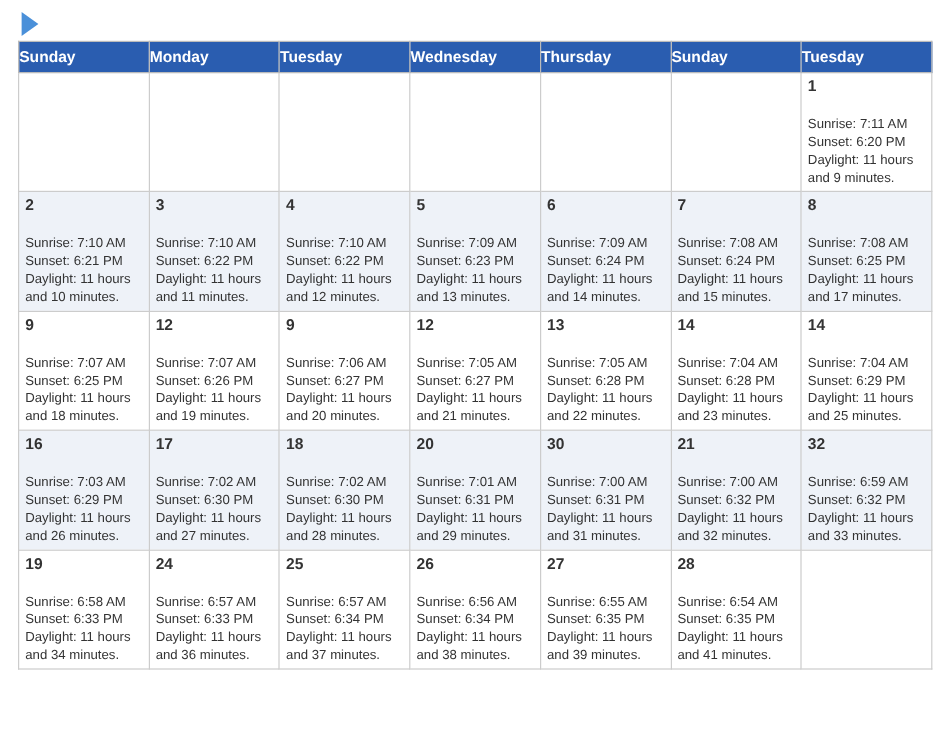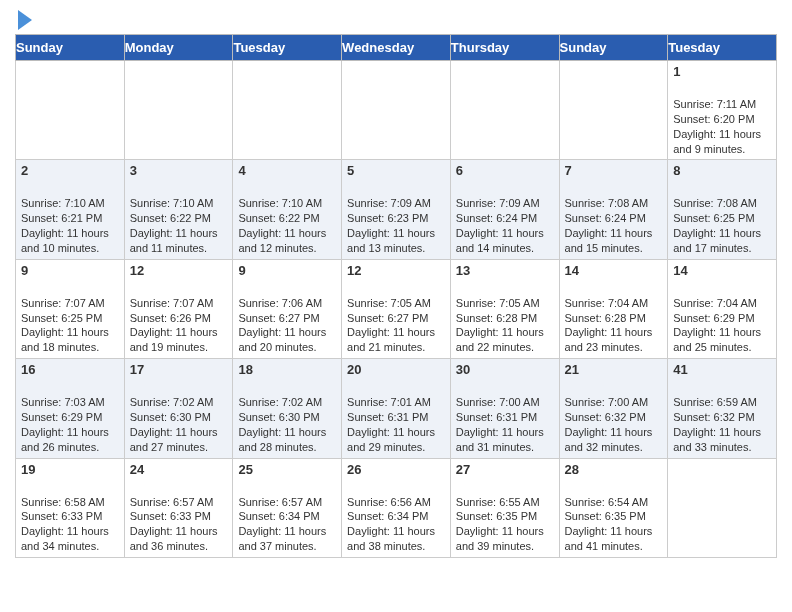--- a/index.html
+++ b/index.html
@@ -145,21 +145,21 @@
           </td>
           <td>
             <div class="day-num">30</div>
             <div class="day-info">Sunrise: 7:00 AM<br>Sunset: 6:31 PM<br>Daylight: 11 hours<br>and 31 minutes.</div>
           </td>
           <td>
             <div class="day-num">21</div>
             <div class="day-info">Sunrise: 7:00 AM<br>Sunset: 6:32 PM<br>Daylight: 11 hours<br>and 32 minutes.</div>
           </td>
           <td>
-            <div class="day-num">41</div>
+            <div class="day-num">32</div>
             <div class="day-info">Sunrise: 6:59 AM<br>Sunset: 6:32 PM<br>Daylight: 11 hours<br>and 33 minutes.</div>
           </td>
         </tr>
         <tr>
           <td>
             <div class="day-num">19</div>
             <div class="day-info">Sunrise: 6:58 AM<br>Sunset: 6:33 PM<br>Daylight: 11 hours<br>and 34 minutes.</div>
           </td>
           <td>
             <div class="day-num">24</div>

